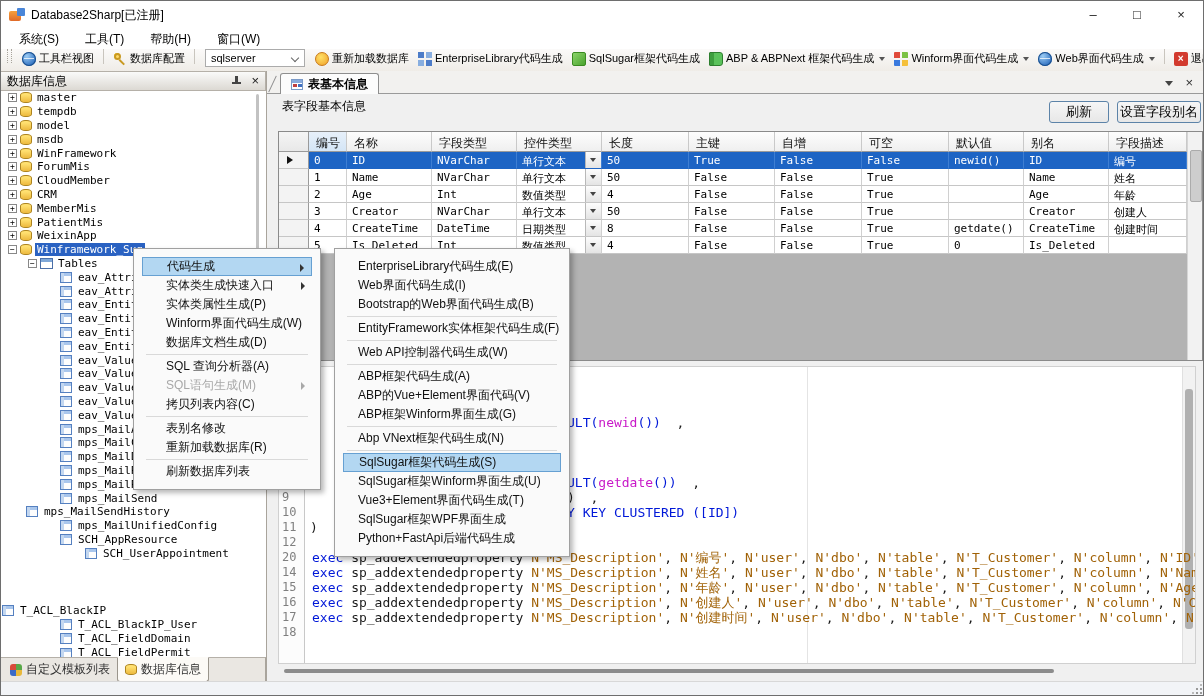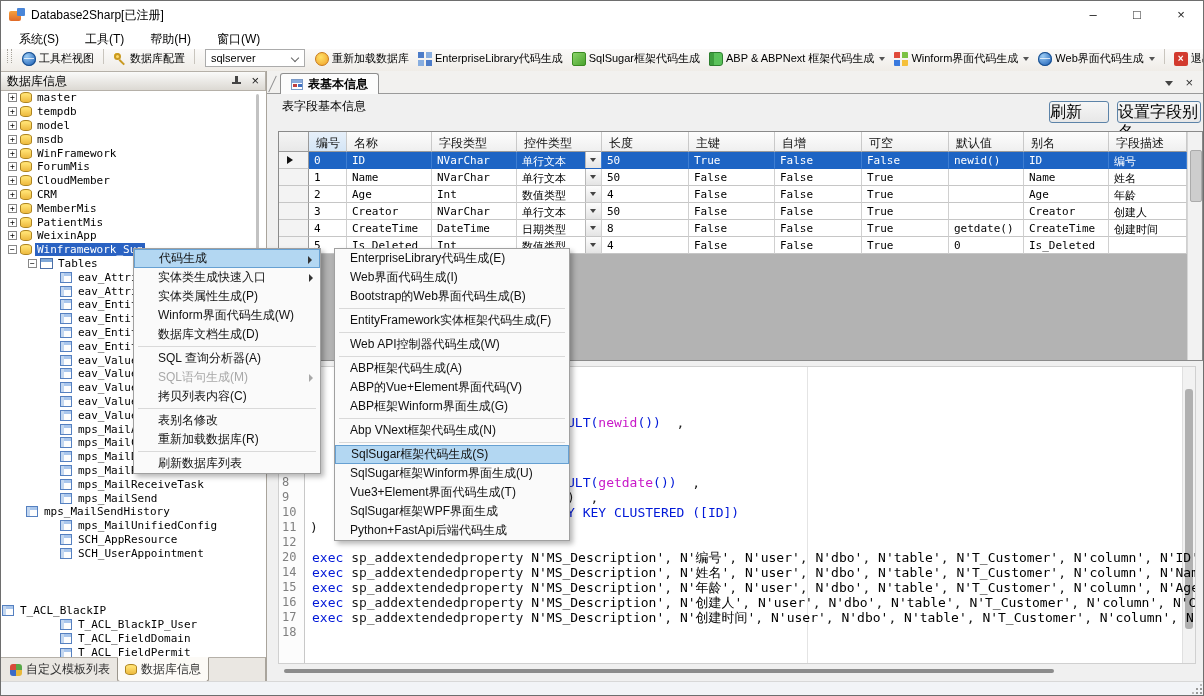--- a/index.html
+++ b/index.html
@@ -89,21 +89,21 @@
         border-radius:3px 3px 0 0;display:flex;align-items:center;gap:5px;padding:0 10px;font-size:12px;font-weight:bold;box-sizing:border-box;}
   .i-grid{width:12px;height:11px;border:1px solid #7a9ac8;box-sizing:border-box;background:
       linear-gradient(#c04040,#c04040) 1px 4px/4px 3px no-repeat,linear-gradient(#4070c0,#4070c0) 6px 4px/4px 3px no-repeat,
       linear-gradient(#88aadc,#88aadc) 0 0/12px 3px no-repeat,#fff;}
   .strip-btns{position:absolute;right:10px;top:77px;display:flex;gap:12px;align-items:center;}
   .sb-tri{width:0;height:0;border-left:4px solid transparent;border-right:4px solid transparent;border-top:5px solid #444;}
   .sb-x{font-size:13px;line-height:10px;color:#333;}
 
   .section-label{position:absolute;left:281px;top:97px;font-size:12px;color:#000;}
   .btn{position:absolute;height:22px;box-sizing:border-box;background:linear-gradient(#f6f6f6,#e7e7e7);
-       border:1px solid #5c83a8;border-radius:3px;font-size:16px;line-height:20px;color:#000;}
+       border:1px solid #5c83a8;border-radius:3px;font-size:13px;text-align:center;line-height:20px;color:#000;}
   #btn-refresh{left:1048px;top:100px;width:60px;}
   #btn-alias{left:1116px;top:100px;width:84px;}
 
   
   #grid{position:absolute;left:277px;top:130px;width:925px;height:230px;background:#b3b3b3;border:1px solid #8a8a8a;box-sizing:border-box;}
   .g-hrow{display:flex;height:20px;}
   .g-hcell{box-sizing:border-box;border-right:1px solid #c9c9c9;border-bottom:1px solid #9a9a9a;padding:3px 0 0 7px;
            font-size:12px;color:#111;background:linear-gradient(#fdfdfd,#efefef);overflow:hidden;white-space:nowrap;flex:none;}
   .g-corner{width:30px;background:linear-gradient(#f5f5f5,#e8e8e8);border-right:1px solid #9a9a9a;}
   .g-hcell.first{background:linear-gradient(#e7f0fa,#d4e5f6);}
@@ -118,35 +118,35 @@
   .g-vscroll{position:absolute;right:0;top:0;width:15px;height:228px;background:#f2f2f2;border-left:1px solid #d5d5d5;box-sizing:border-box;}
   .g-vscroll::before{content:"";position:absolute;left:2px;top:18px;width:10px;height:50px;background:#cdcdcd;border:1px solid #ababab;border-radius:2px;}
 
   
   #code{position:absolute;left:277px;top:365px;width:918px;height:298px;background:#fff;border:1px solid #d0d0d0;
         box-sizing:border-box;font-family:"DejaVu Sans Mono",monospace;overflow:hidden;}
   .gutter{position:absolute;left:0;top:0;bottom:0;width:25px;border-right:1px solid #c8c8c8;background:#fcfcfc;}
   .gut-num{position:absolute;left:3px;height:15px;line-height:15px;font-size:12px;color:#7f7f7f;}
   .guide{position:absolute;left:528px;top:0;bottom:0;width:1px;background:#e4e4e4;}
   .cl{position:absolute;height:15px;line-height:15px;font-size:13px;white-space:pre;}
-  .kw{color:#0018d8;} .fn{color:#c818c8;} .str{color:#000000;} .pl{color:#1a1a1a;}
+  .kw{color:#0018d8;} .fn{color:#c818c8;} .str{color:#a16207;} .pl{color:#1a1a1a;}
   .c-vscroll{position:absolute;right:0;top:0;width:13px;height:296px;background:#f2f2f2;border-left:1px solid #e0e0e0;box-sizing:border-box;}
   .c-vscroll::before{content:"";position:absolute;left:2px;top:22px;width:8px;height:240px;background:#b0b0b0;border-radius:3px;}
   .c-hscroll{position:absolute;left:277px;top:666px;width:918px;height:8px;background:#f0f0f0;}
   .c-hscroll::before{content:"";position:absolute;left:6px;top:2px;width:770px;height:4px;background:#8c8c8c;border-radius:2px;}
 
   
   .statusbar{position:absolute;left:0;top:680px;width:1204px;height:16px;background:#f2f4f7;border-top:1px solid #d8d8d8;box-sizing:border-box;}
   .grip{position:absolute;right:2px;bottom:2px;width:12px;height:12px;}
   .grip::before{content:"";position:absolute;right:1px;bottom:1px;width:2px;height:2px;background:#999;
       box-shadow:-4px 0 #999,0 -4px #999,-8px 0 #bbb,0 -8px #bbb,-4px -4px #999;}
 
   
   .menu{position:absolute;background:#fafafa;border:1px solid #a0a0a0;box-shadow:3px 3px 5px rgba(0,0,0,.28);
-        padding:0;box-sizing:border-box;font-size:12px;}
+        padding:8px;box-sizing:border-box;font-size:12px;}
   #ctxmenu{left:132px;top:247px;width:188px;z-index:100;}
   #submenu{left:333px;top:247px;width:236px;z-index:101;}
   .mi{height:19px;line-height:19px;position:relative;color:#111;white-space:nowrap;box-sizing:border-box;overflow:hidden;}
   #ctxmenu .mi{padding-left:24px;}
   #submenu .mi{padding-left:15px;}
   .mi.hl{background:#b3d7f2;border:1px solid #66a0d2;line-height:17px;}
   .mi.dis{color:#a8a8a8;}
   .arr{position:absolute;right:7px;top:5.5px;width:0;height:0;border-top:4px solid transparent;border-bottom:4px solid transparent;border-left:4px solid #333;}
   .mi.dis .arr{border-left-color:#a8a8a8;}
   .msep{height:1px;background:#d9d9d9;margin:2px 4px;}
@@ -370,21 +370,21 @@
         <span class="tlabel">mps_MailSendHistory</span>
       </div>
       <div class="trow" style="padding-left: 58px;">
         <span class="i-tbl"></span>
         <span class="tlabel">mps_MailUnifiedConfig</span>
       </div>
       <div class="trow" style="padding-left: 58px;">
         <span class="i-tbl"></span>
         <span class="tlabel">SCH_AppResource</span>
       </div>
-      <div class="trow" style="padding-left: 58px;">
+      <div class="trow" style="padding-left: 83px;">
         <span class="i-tbl"></span>
         <span class="tlabel">SCH_UserAppointment</span>
       </div>
       <div class="trow" style=" margin-top: 44px;">
         <span class="i-tbl"></span>
         <span class="tlabel">T_ACL_BlackIP</span>
       </div>
       <div class="trow" style="padding-left: 58px;">
         <span class="i-tbl"></span>
         <span class="tlabel">T_ACL_BlackIP_User</span>

